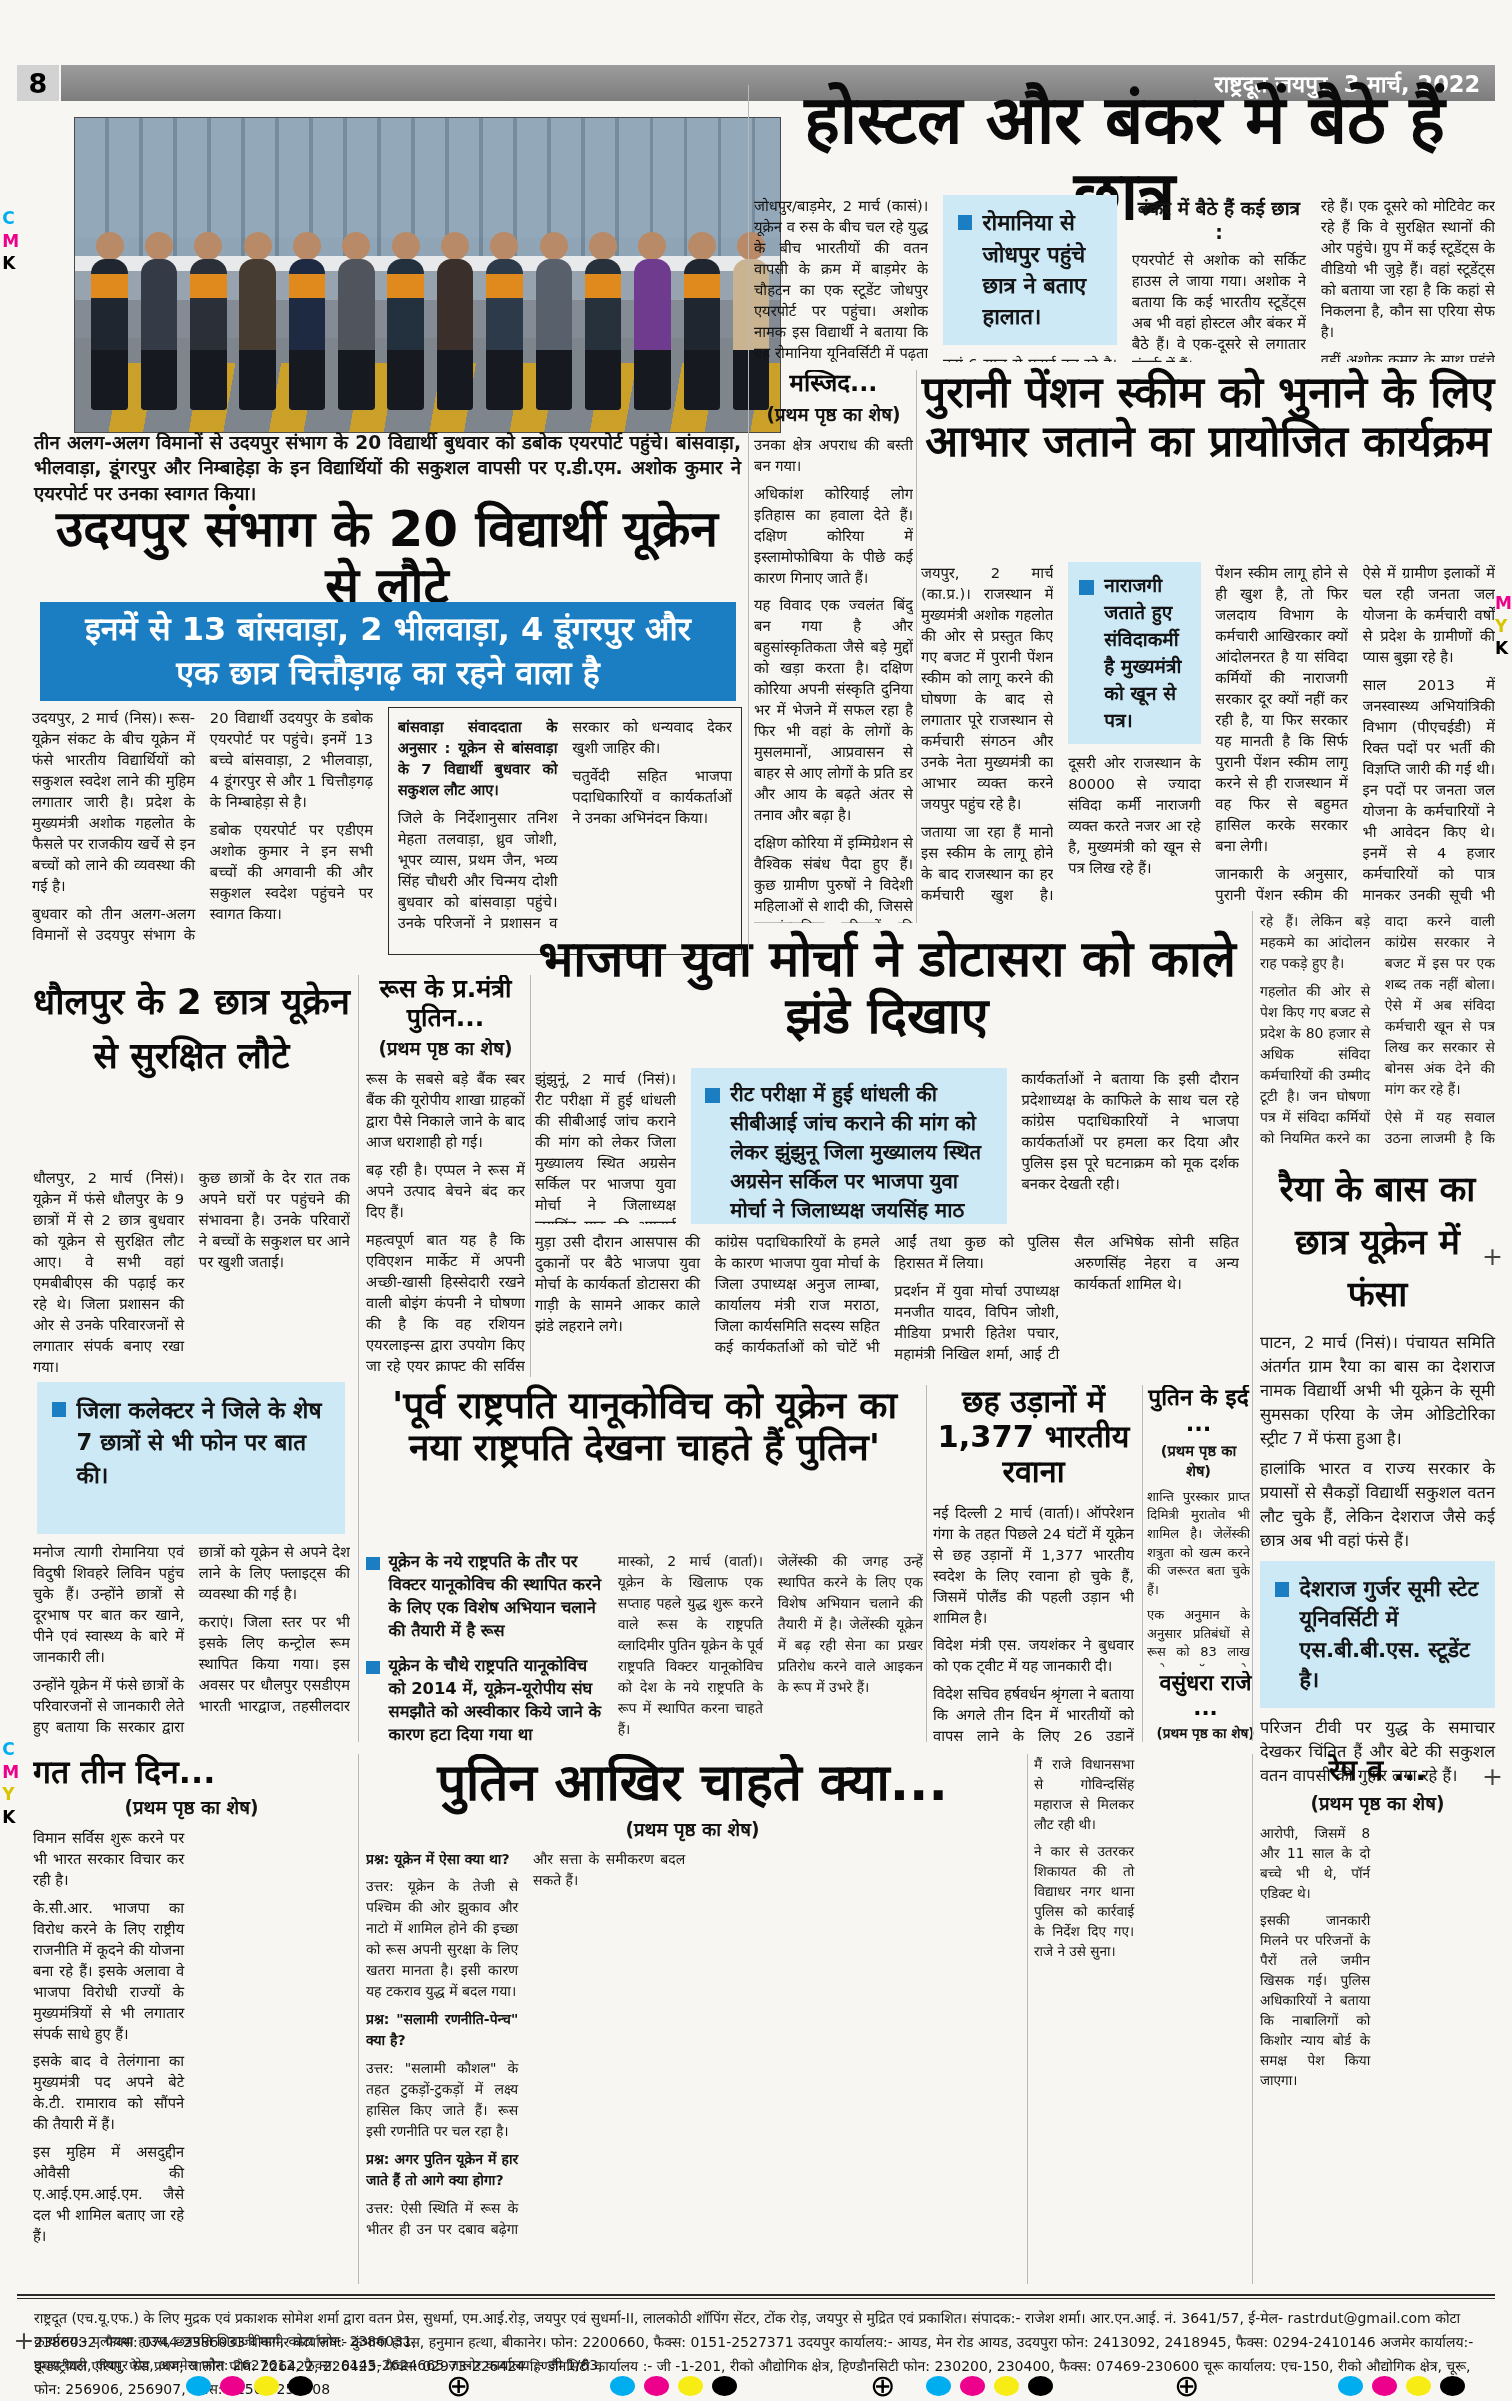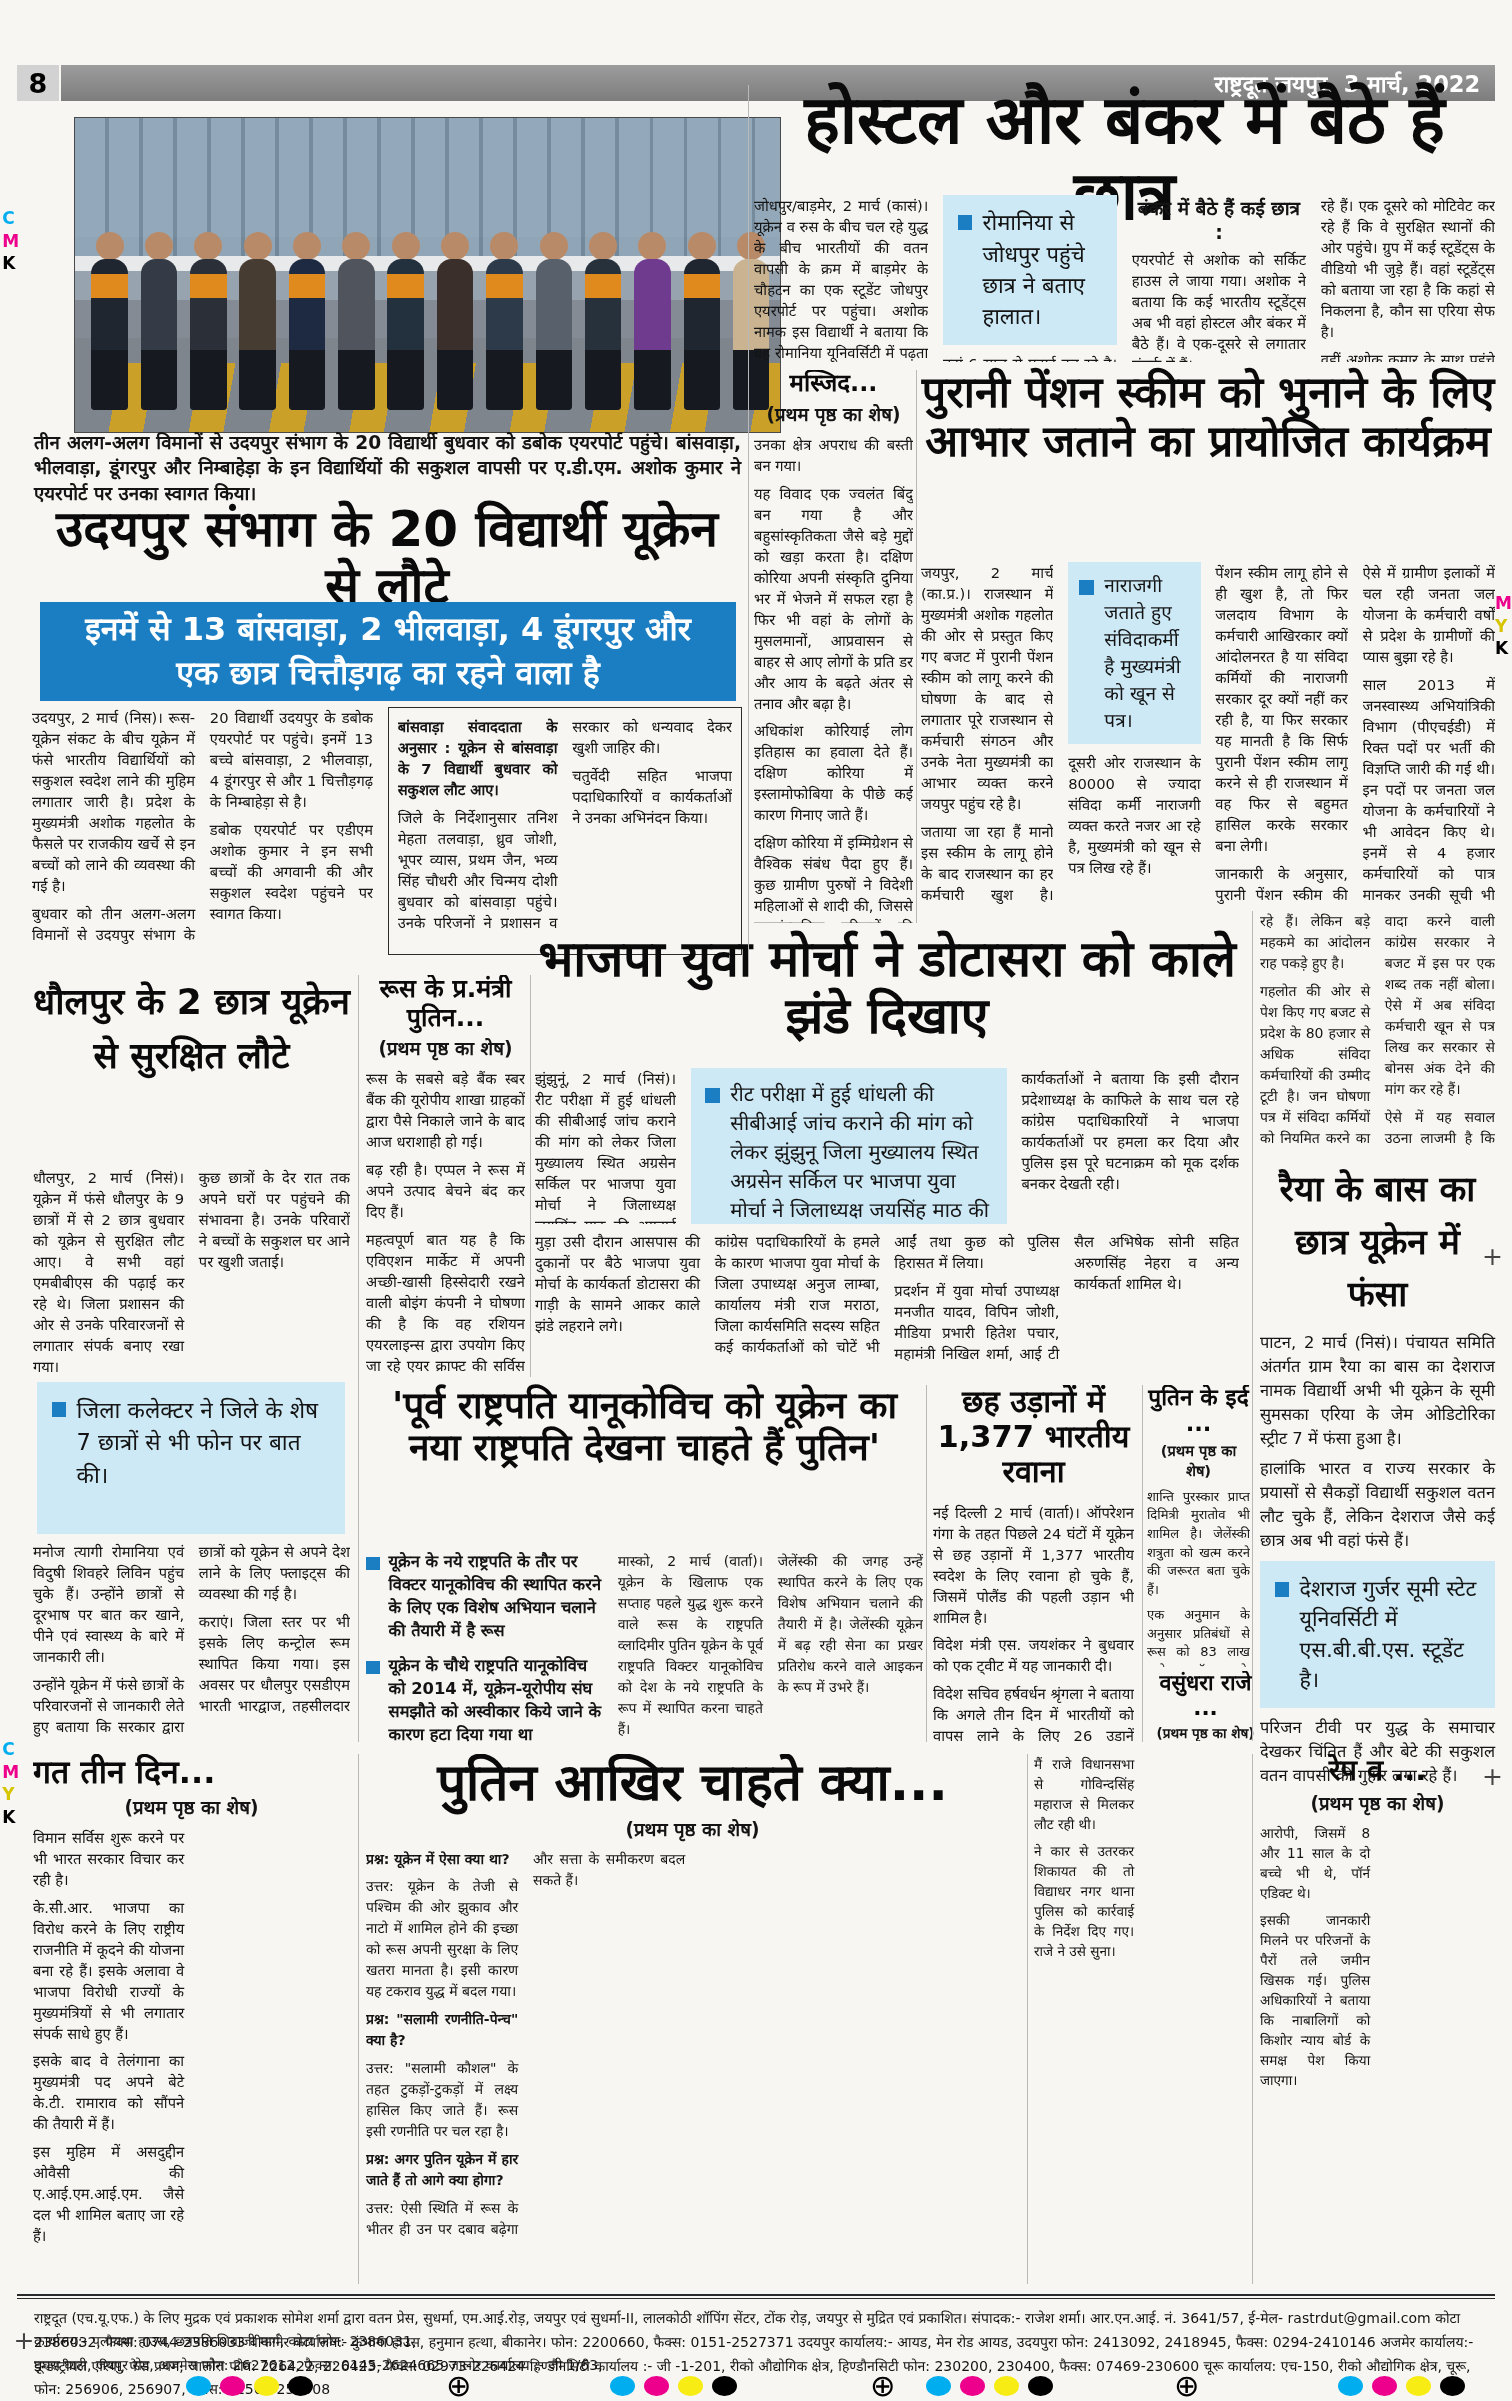--- a/index.html
+++ b/index.html
@@ -28,21 +28,21 @@
     width:28px;height:28px;border-radius:50%;background:#b98a67;}
   .person::after{content:"";position:absolute;top:27px;left:2.3px;right:2.3px;height:151px;
     border-radius:14.7px 14.7px 3.4px 3.4px;
     background:linear-gradient(var(--c,#2a3240) 0 10%,var(--g,var(--c,#2a3240)) 10% 26%,var(--c,#2a3240) 26% 60%,#16191f 60% 100%);}
   
   .caption{left:34px;top:430px;width:707px;font-weight:700;font-size:18.6px;line-height:25.4px;text-align:justify;margin:0;}
   .hl{font-weight:700;color:#0a0a0a;text-align:center;line-height:1.14;margin:0;}
   .bluebox{background:#1b7ec2;color:#fff;font-weight:700;text-align:center;
     display:flex;align-items:center;justify-content:center;line-height:1.35;}
   .callout{background:#cde9f6;box-sizing:border-box;padding:12.4px 14.7px;display:flex;gap:10.2px;
-    font-weight:400;line-height:1.42;}
+    font-weight:700;line-height:1.42;}
   .callout .sq{flex:0 0 auto;width:14.7px;height:14.7px;background:#1b7ec2;margin-top:8px;}
   .subnote{text-align:center;font-weight:700;font-size:18.6px;margin:3.4px 0 8px;}
   
   .bt{font-size:14.7px;line-height:21px;}
   .bt p{margin:0 0 6.8px;text-align:justify;}
   .bt p.q{font-weight:700;}
   .cols2{columns:2;column-gap:14.7px;column-fill:auto;overflow:hidden;}
   .cols4{columns:4;column-gap:14.7px;column-fill:auto;overflow:hidden;}
   .colrow{display:flex;gap:14.7px;overflow:hidden;}
   .colrow>div{flex:1;overflow:hidden;}
@@ -157,22 +157,22 @@
         <span><p>जिले के निर्देशानुसार तनिश मेहता तलवाड़ा, ध्रुव जोशी, भूपर व्यास, प्रथम जैन, भव्य सिंह चौधरी और चिन्मय दोशी बुधवार को बांसवाड़ा पहुंचे। उनके परिजनों ने प्रशासन व सरकार को धन्यवाद देकर खुशी जाहिर की।</p><p>चतुर्वेदी सहित भाजपा पदाधिकारियों व कार्यकर्ताओं ने उनका अभिनंदन किया।</p></span>
       </div>
     </div>
   </section>
 
   <section class="abs" style="left:754px;top:370px;width:159px;height:553px;overflow:hidden;">
     <h2 class="hl" style="font-size:24px;">मस्जिद...</h2>
     <div class="subnote">(प्रथम पृष्ठ का शेष)</div>
     <div class="bt">
         <p>उनका क्षेत्र अपराध की बस्ती बन गया।</p>
+        <p>अधिकांश कोरियाई लोग इतिहास का हवाला देते हैं। दक्षिण कोरिया में इस्लामोफोबिया के पीछे कई कारण गिनाए जाते हैं।</p>
         <p>यह विवाद एक ज्वलंत बिंदु बन गया है और बहुसांस्कृतिकता जैसे बड़े मुद्दों को खड़ा करता है। दक्षिण कोरिया अपनी संस्कृति दुनिया भर में भेजने में सफल रहा है फिर भी वहां के लोगों के मुसलमानों, आप्रवासन से बाहर से आए लोगों के प्रति डर और आय के बढ़ते अंतर से तनाव और बढ़ा है।</p>
-        <p>अधिकांश कोरियाई लोग इतिहास का हवाला देते हैं। दक्षिण कोरिया में इस्लामोफोबिया के पीछे कई कारण गिनाए जाते हैं।</p>
         <p>दक्षिण कोरिया में इम्मिग्रेशन से वैश्विक संबंध पैदा हुए हैं। कुछ ग्रामीण पुरुषों ने विदेशी महिलाओं से शादी की, जिससे बहुसांस्कृतिक परिवारों की संख्या बढ़ी।</p>
       </div>
   </section>
 
   <section class="abs" style="left:921px;top:368px;width:574px;">
     <h1 class="hl" style="font-size:43px;">पुरानी पेंशन स्कीम को भुनाने के लिए आभार जताने का प्रायोजित कार्यक्रम</h1>
   </section>
   <section class="abs colrow" style="left:921px;top:562px;width:574px;height:343px;">
     <div class="bt">
         <p>जयपुर, 2 मार्च (का.प्र.)। राजस्थान में मुख्यमंत्री अशोक गहलोत की ओर से प्रस्तुत किए गए बजट में पुरानी पेंशन स्कीम को लागू करने की घोषणा के बाद से लगातार पूरे राजस्थान से कर्मचारी संगठन और उनके नेता मुख्यमंत्री का आभार व्यक्त करने जयपुर पहुंच रहे है।</p>

